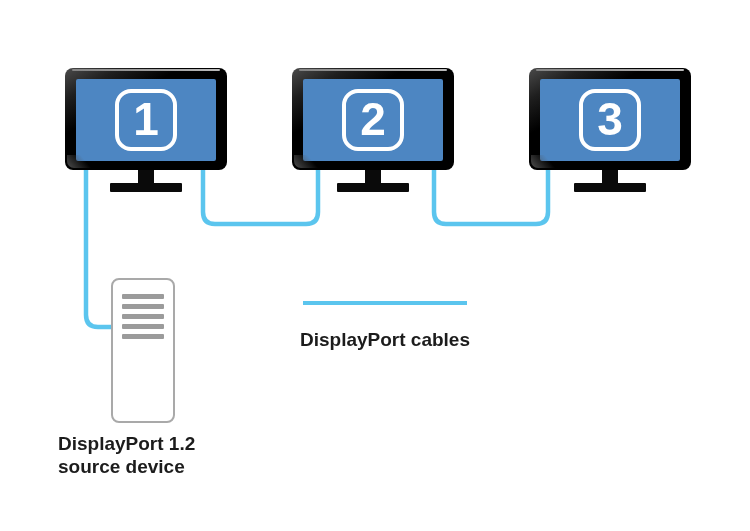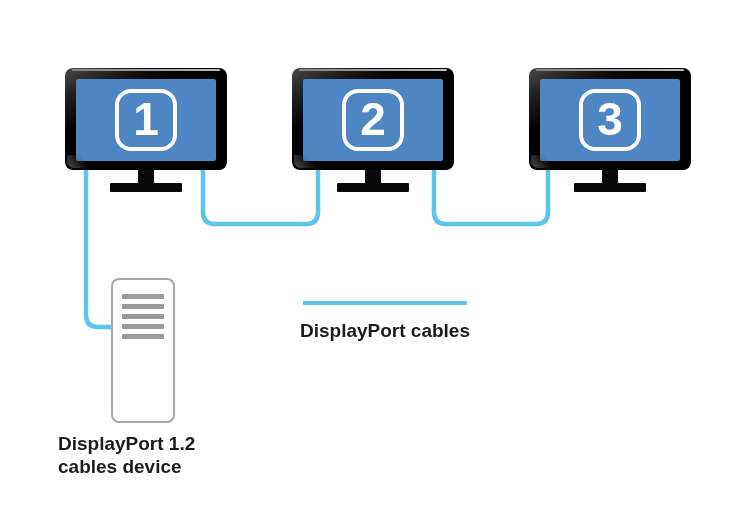--- a/index.html
+++ b/index.html
@@ -113,21 +113,21 @@
     position: absolute;
     left: 303px; top: 301px;
     width: 164px;
     z-index: 2;
   }
   .legend-line {
     width: 164px; height: 4px;
     background: #5bc5ee;
   }
   .legend-label {
-    margin-top: 15px;
+    margin-top: 24px;
     display: flex; justify-content: center;
     white-space: nowrap;
     font-size: 19px;
     font-weight: 700;
     color: #1c1c1c;
   }
 </style>
 </head>
 <body>
 
@@ -171,21 +171,21 @@
 
   <div class="tower">
     <div class="tower-bar"></div>
     <div class="tower-bar"></div>
     <div class="tower-bar"></div>
     <div class="tower-bar"></div>
     <div class="tower-bar"></div>
   </div>
   <div class="source-label">
     <div>DisplayPort 1.2</div>
-    <div>cables device</div>
+    <div>source device</div>
   </div>
 
   <div class="legend">
     <div class="legend-line"></div>
     <div class="legend-label">DisplayPort cables</div>
   </div>
 
 </div>
 
 </body></html>

